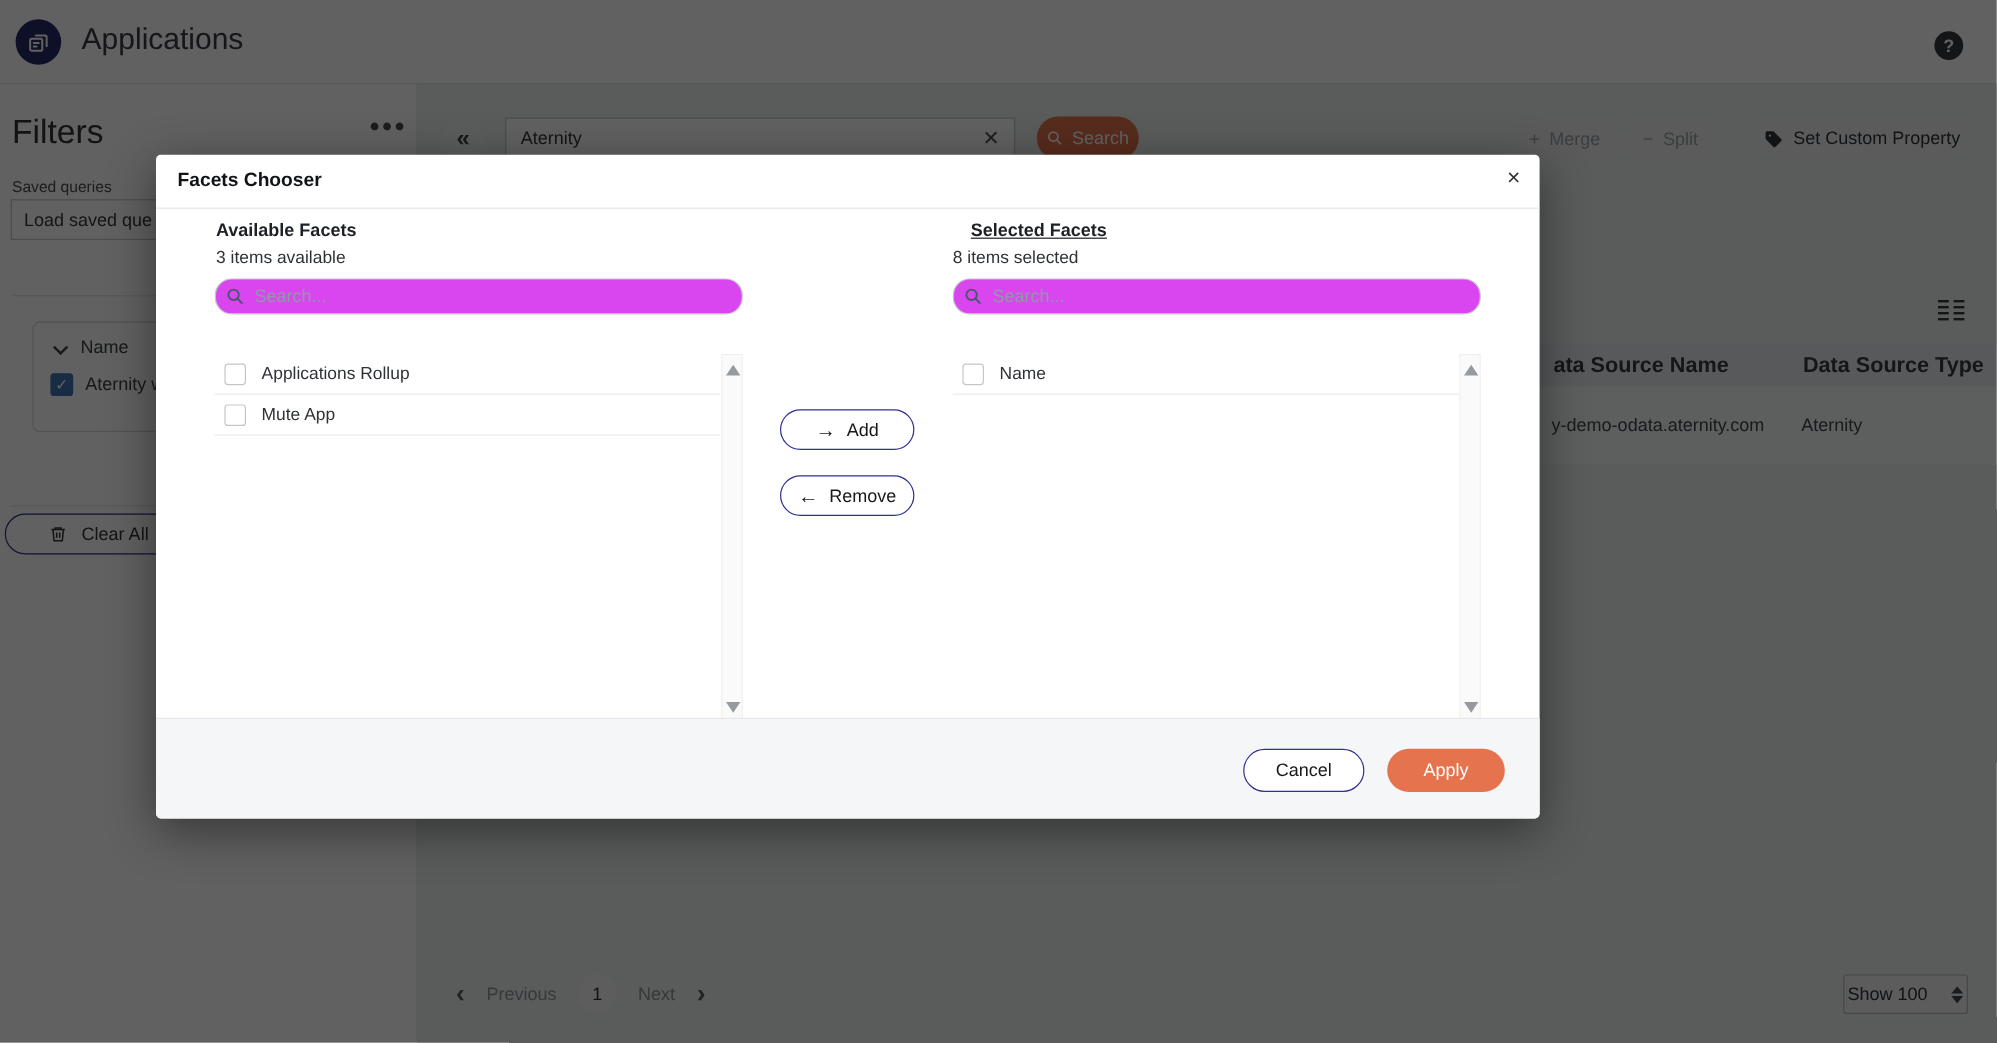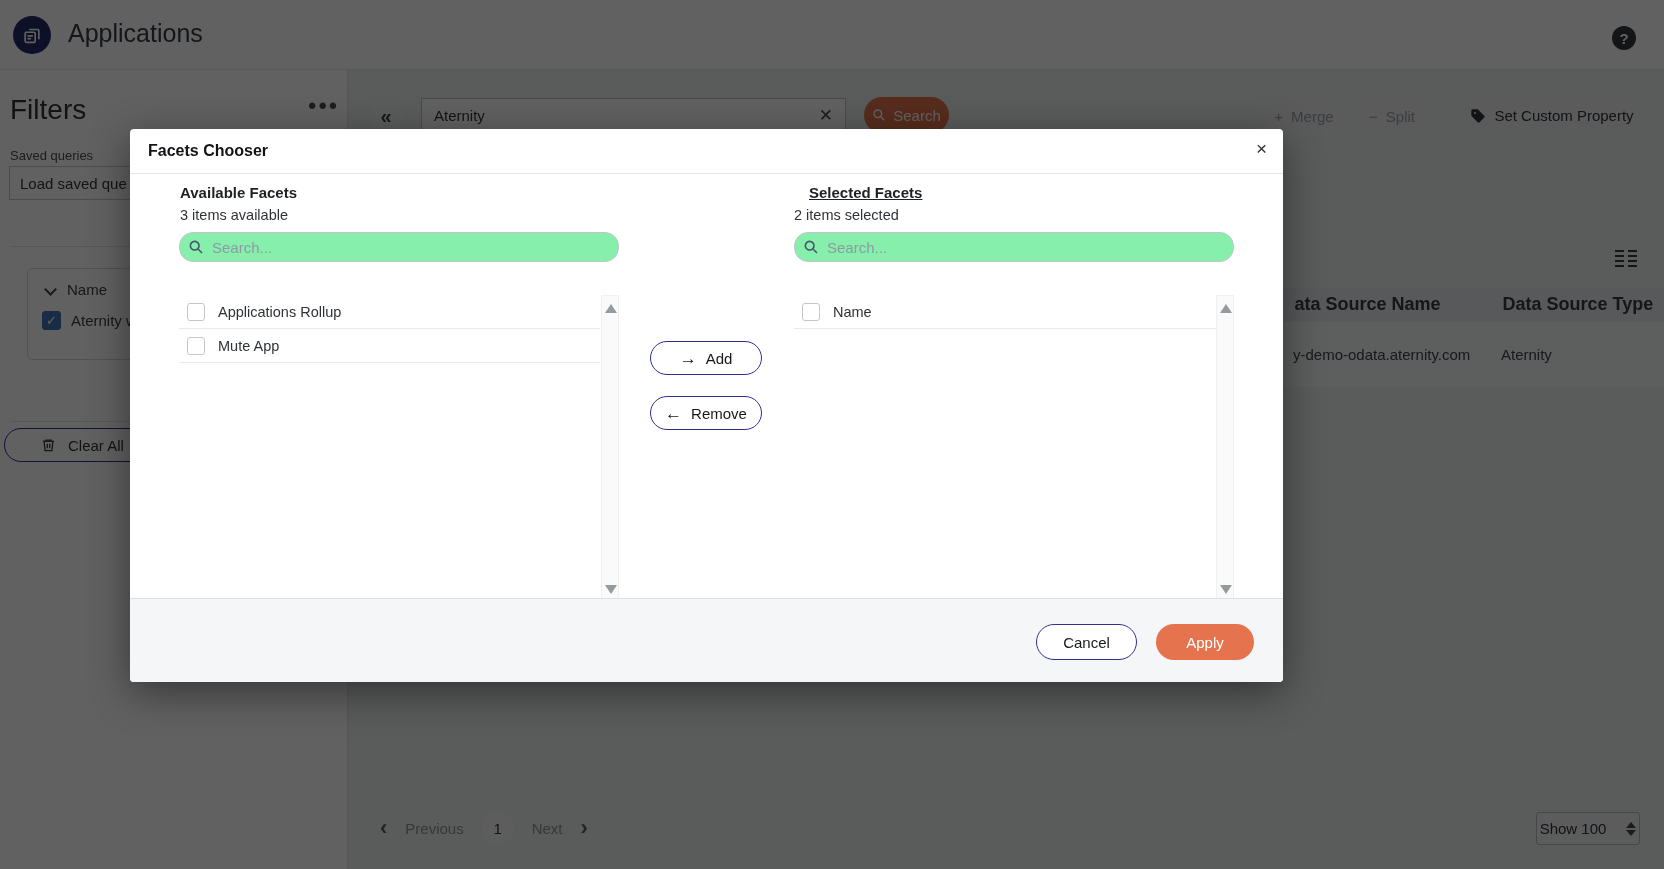--- a/index.html
+++ b/index.html
@@ -61,21 +61,21 @@
 
   
   .overlay { position:absolute; left:0; top:0; width:1664px; height:869px; background:rgba(0,0,0,0.62); z-index:10; }
   .modal { position:absolute; left:130px; top:129px; width:1153px; height:553px; background:#fff; border-radius:4px; box-shadow:0 10px 40px rgba(0,0,0,0.45); z-index:20; }
   .modal-header { position:absolute; left:0; top:0; width:100%; height:45px; border-bottom:1px solid #e3e5e7; }
   .modal-title { position:absolute; left:18px; top:13px; font-size:16px; font-weight:bold; color:#111316; }
   .modal-close { position:absolute; right:16px; top:10px; font-size:19px; color:#2f3237; cursor:pointer; line-height:1; }
 
   .col-heading { position:absolute; font-size:15px; font-weight:bold; color:#1d2024; }
   .col-sub { position:absolute; font-size:14.5px; color:#2f3338; }
-  .facet-search { position:absolute; width:440px; height:30px; border:1px solid #c2c6ca; border-radius:14px; background:#86efac; display:flex; align-items:center; gap:8px; padding:0 8px; }
+  .facet-search { position:absolute; width:440px; height:30px; border:1px solid #c2c6ca; border-radius:14px; background:#d946ef; display:flex; align-items:center; gap:8px; padding:0 8px; }
   .facet-search input { border:none; outline:none; flex:1; font-size:15px; font-family:"Liberation Sans", sans-serif; color:#33373c; background:transparent; }
   .facet-search input::placeholder { color:#8e9aa6; }
 
   .facet-list { position:absolute; width:421px; }
   .facet-row { height:34px; display:flex; align-items:center; gap:13px; padding-left:8px; border-bottom:1px solid #e8eaec; font-size:14.5px; color:#2f3237; }
   .facet-row .cb { width:18px; height:18px; }
 
   .vscroll { position:absolute; width:18px; height:308px; background:#fafafa; border:1px solid #f0f0f0; }
   .vscroll .tri-up { position:absolute; left:3px; top:8px; width:0; height:0; border-left:6px solid transparent; border-right:6px solid transparent; border-bottom:9px solid #96999d; }
   .vscroll .tri-dn { position:absolute; left:3px; bottom:8px; width:0; height:0; border-left:6px solid transparent; border-right:6px solid transparent; border-top:9px solid #96999d; }
@@ -230,21 +230,21 @@
   <button class="xfer-btn" style="top:212px;">
     <span class="xfer-arrow">→</span>
     <span>Add</span>
   </button>
   <button class="xfer-btn" style="top:267px;">
     <span class="xfer-arrow">←</span>
     <span>Remove</span>
   </button>
 
   <div class="col-heading" style="left:679px; top:55px;text-decoration:underline;">Selected Facets</div>
-  <div class="col-sub" style="left:664px; top:78px;">2 items selected</div>
+  <div class="col-sub" style="left:664px; top:78px;">8 items selected</div>
   <div class="facet-search" style="left:664px; top:103px;">
     <svg width="16" height="16" viewBox="0 0 24 24" fill="none" stroke="#46586b" stroke-width="2.4">
       <circle cx="10" cy="10" r="6.5"></circle>
         <line x1="15" y1="15" x2="21" y2="21"></line>
     </svg>
     <input type="text" placeholder="Search..." style="">
   </div>
   <div class="facet-list" style="left:664px; top:166px; width:422px;">
     <div class="facet-row">
       <span class="cb"></span>

